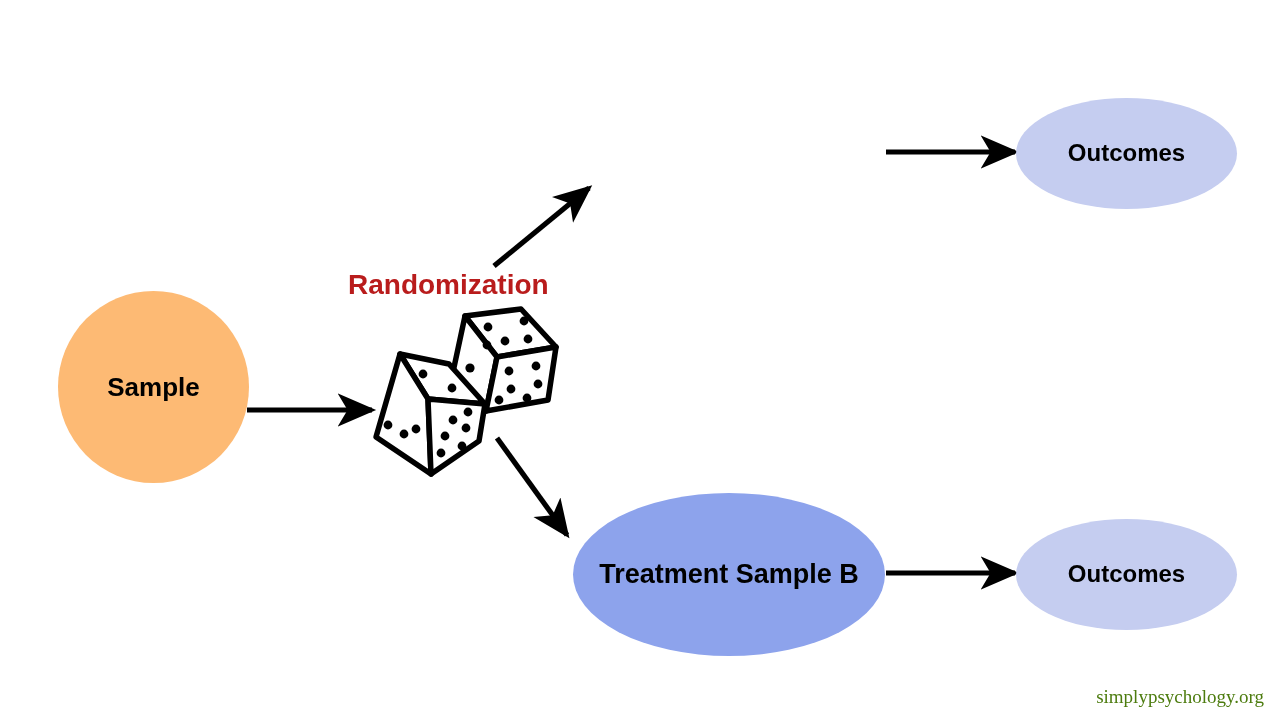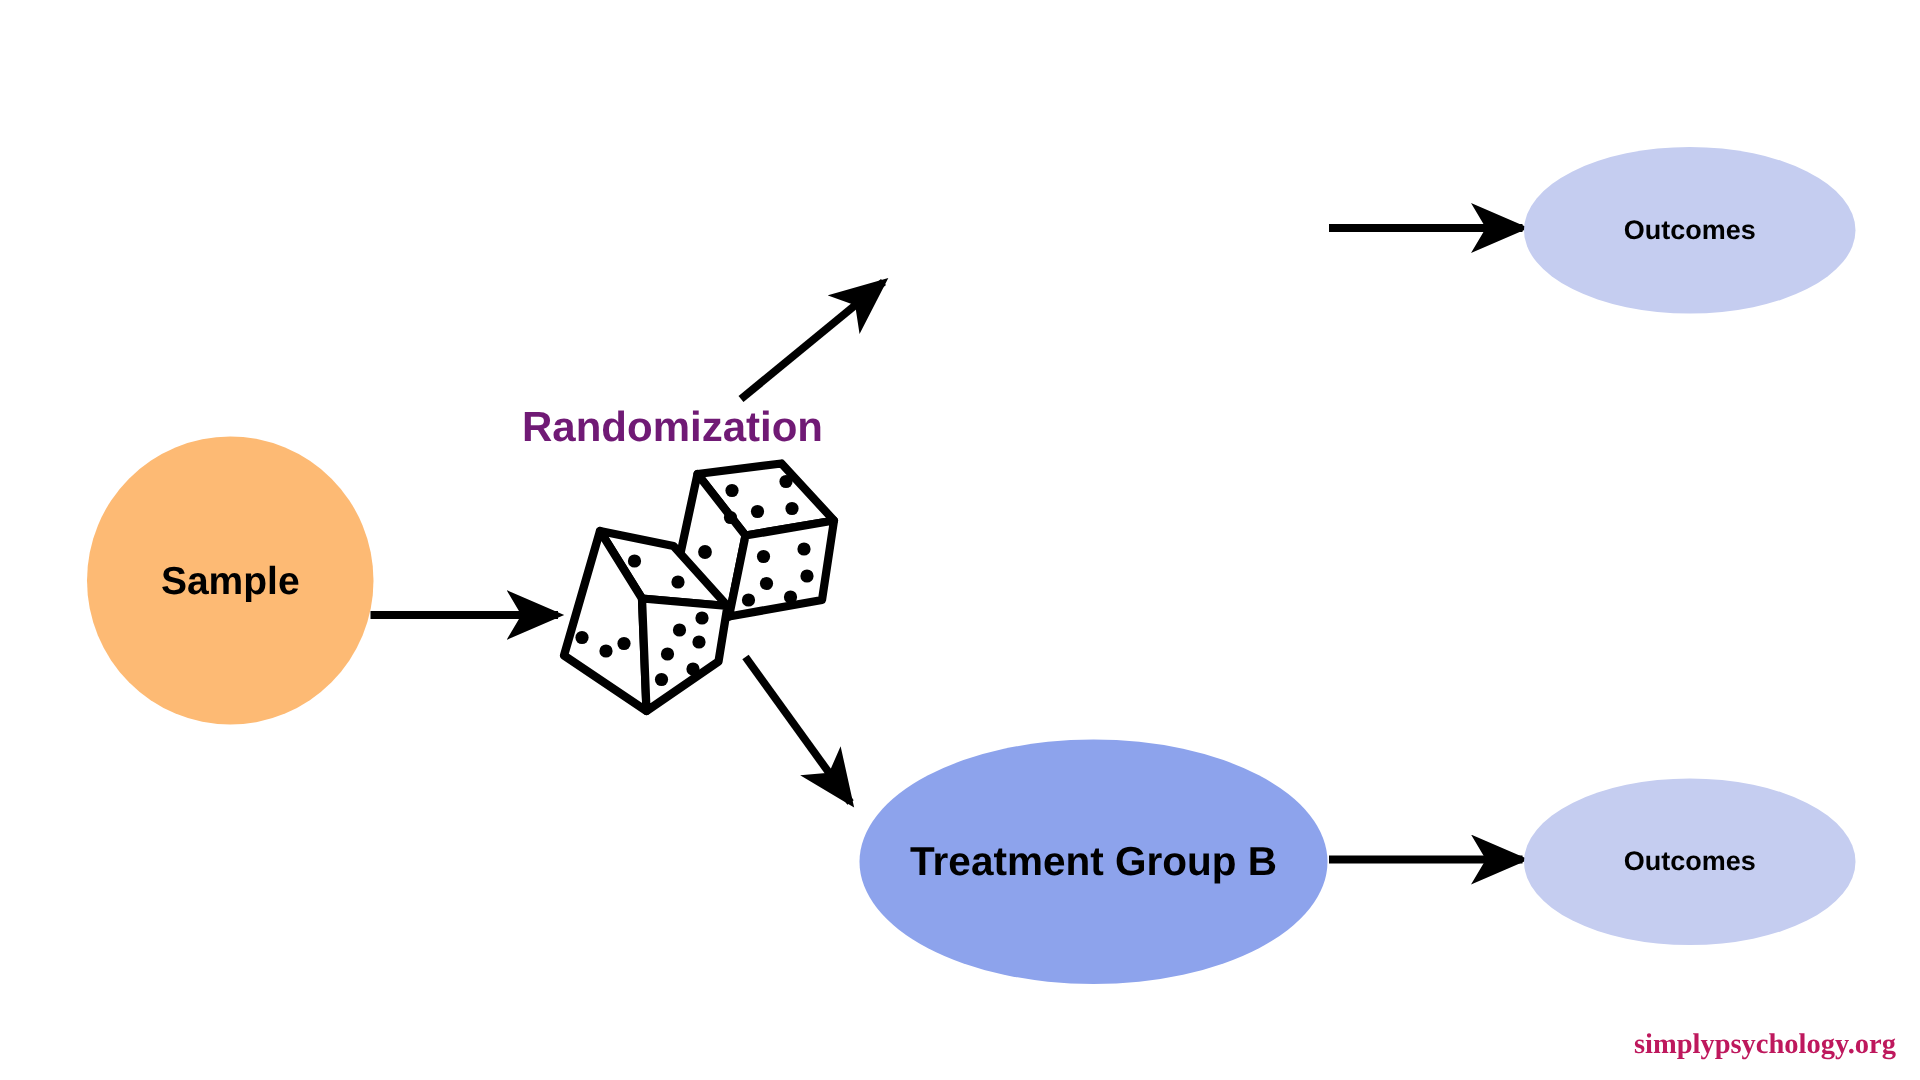--- a/index.html
+++ b/index.html
@@ -55,44 +55,43 @@
   .treatment-node .node-label { font-size: 27px; }
 
   
   .outcome-node {
     width: 221px;
     height: 111px;
     border-radius: 50%;
   }
   #outcome-a-node { left: 1016px; top: 98px; }
   #outcome-b-node { left: 1016px; top: 519px; }
-  .outcome-node .node-label { font-size: 18px; text-align: right; }
+  .outcome-node .node-label { font-size: 24px; text-align: right; }
 
   
   #randomization-label {
     position: absolute;
     left: 348px;
     top: 269px;
     font-size: 28px;
     font-weight: bold;
-    color: #701a75;
+    color: #b91c1c;
     white-space: nowrap;
     user-select: none;
   }
 
   
   #watermark {
     position: absolute;
     right: 16px;
     bottom: 12px;
     font-family: "Liberation Serif", serif;
     font-size: 19px;
-    color: #be185d;
+    color: #4d7c0f;
     user-select: none;
-    font-weight: bold;
   }
 
   
   .overlay {
     position: absolute;
     left: 0;
     top: 0;
     width: 1280px;
     height: 720px;
     pointer-events: none;
@@ -131,21 +130,21 @@
       <line x1="886" y1="573" x2="1015" y2="573" stroke="#000000" stroke-width="5.2" marker-end="url(#ah)"></line>
     </g>
   </svg>
 
   <div class="node" id="sample-node" style="background:#fdba74;">
     <span class="node-label">Sample</span>
   </div>
 
 
   <div class="node treatment-node" id="treatment-b-node" style="background:#8da3ec;">
-    <span class="node-label">Treatment Group B</span>
+    <span class="node-label">Treatment Sample B</span>
   </div>
 
   <div class="node outcome-node" id="outcome-a-node" style="background:#c5cdf0;">
     <span class="node-label">Outcomes</span>
   </div>
 
   <div class="node outcome-node" id="outcome-b-node" style="background:#c5cdf0;">
     <span class="node-label">Outcomes</span>
   </div>
 

